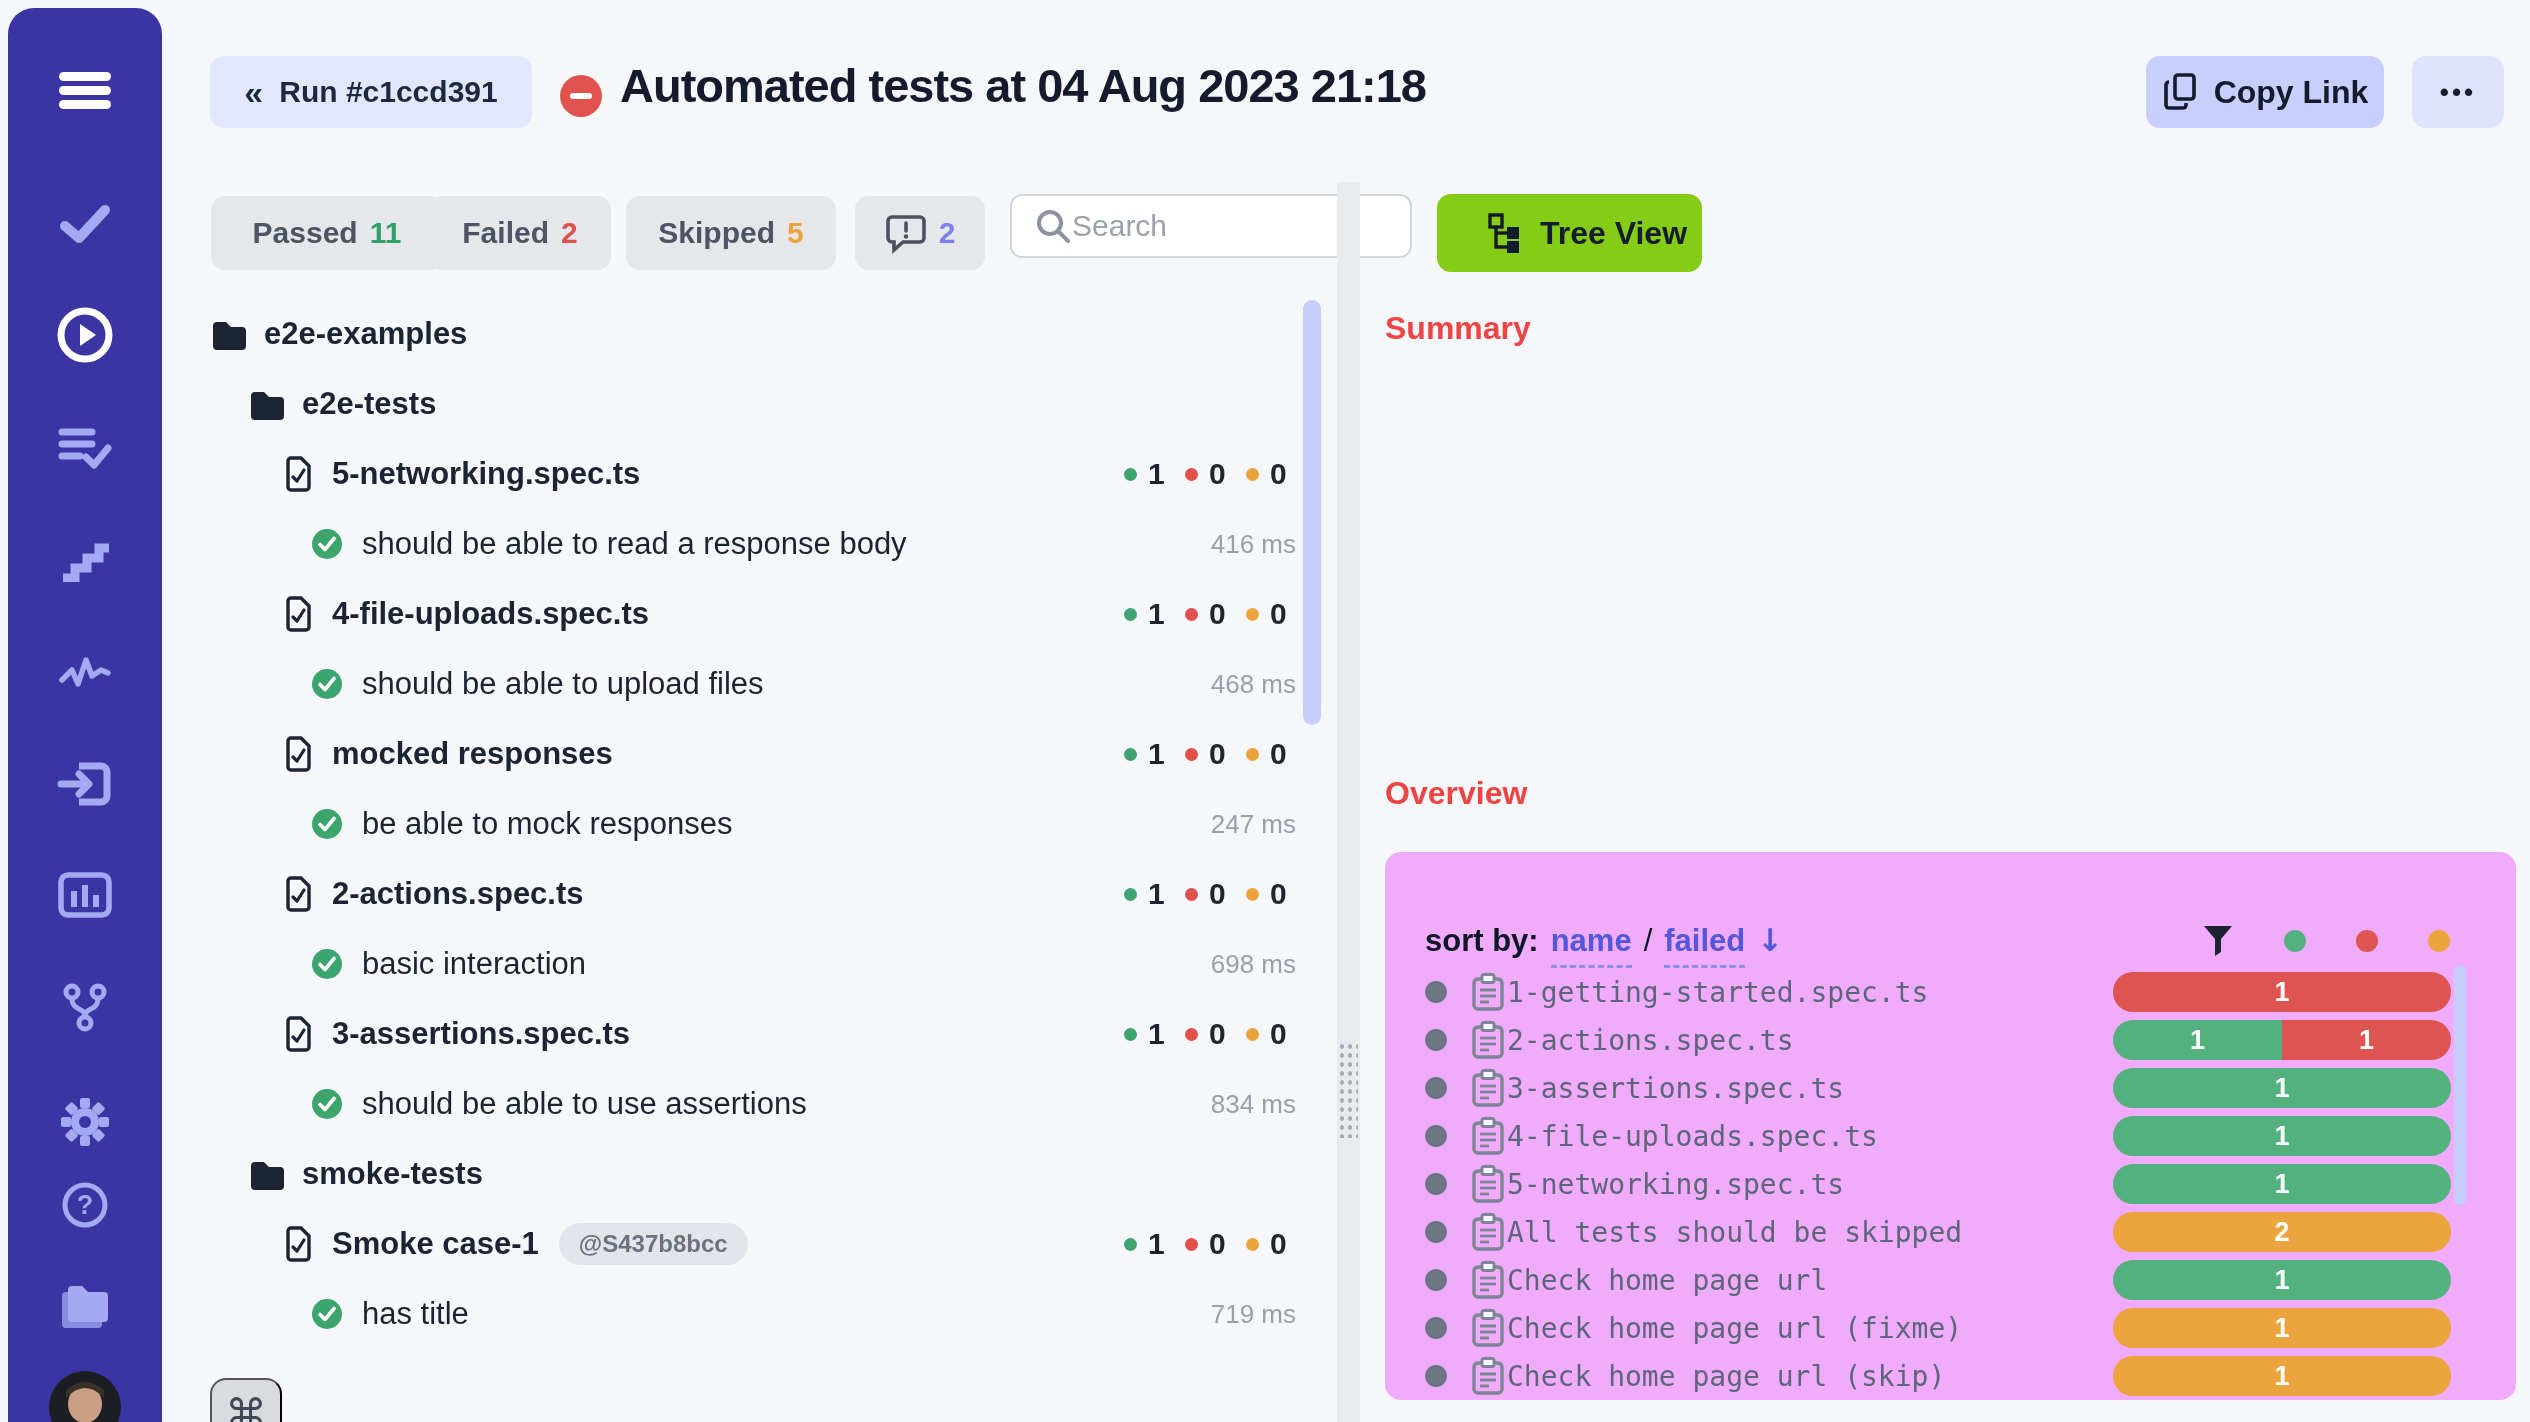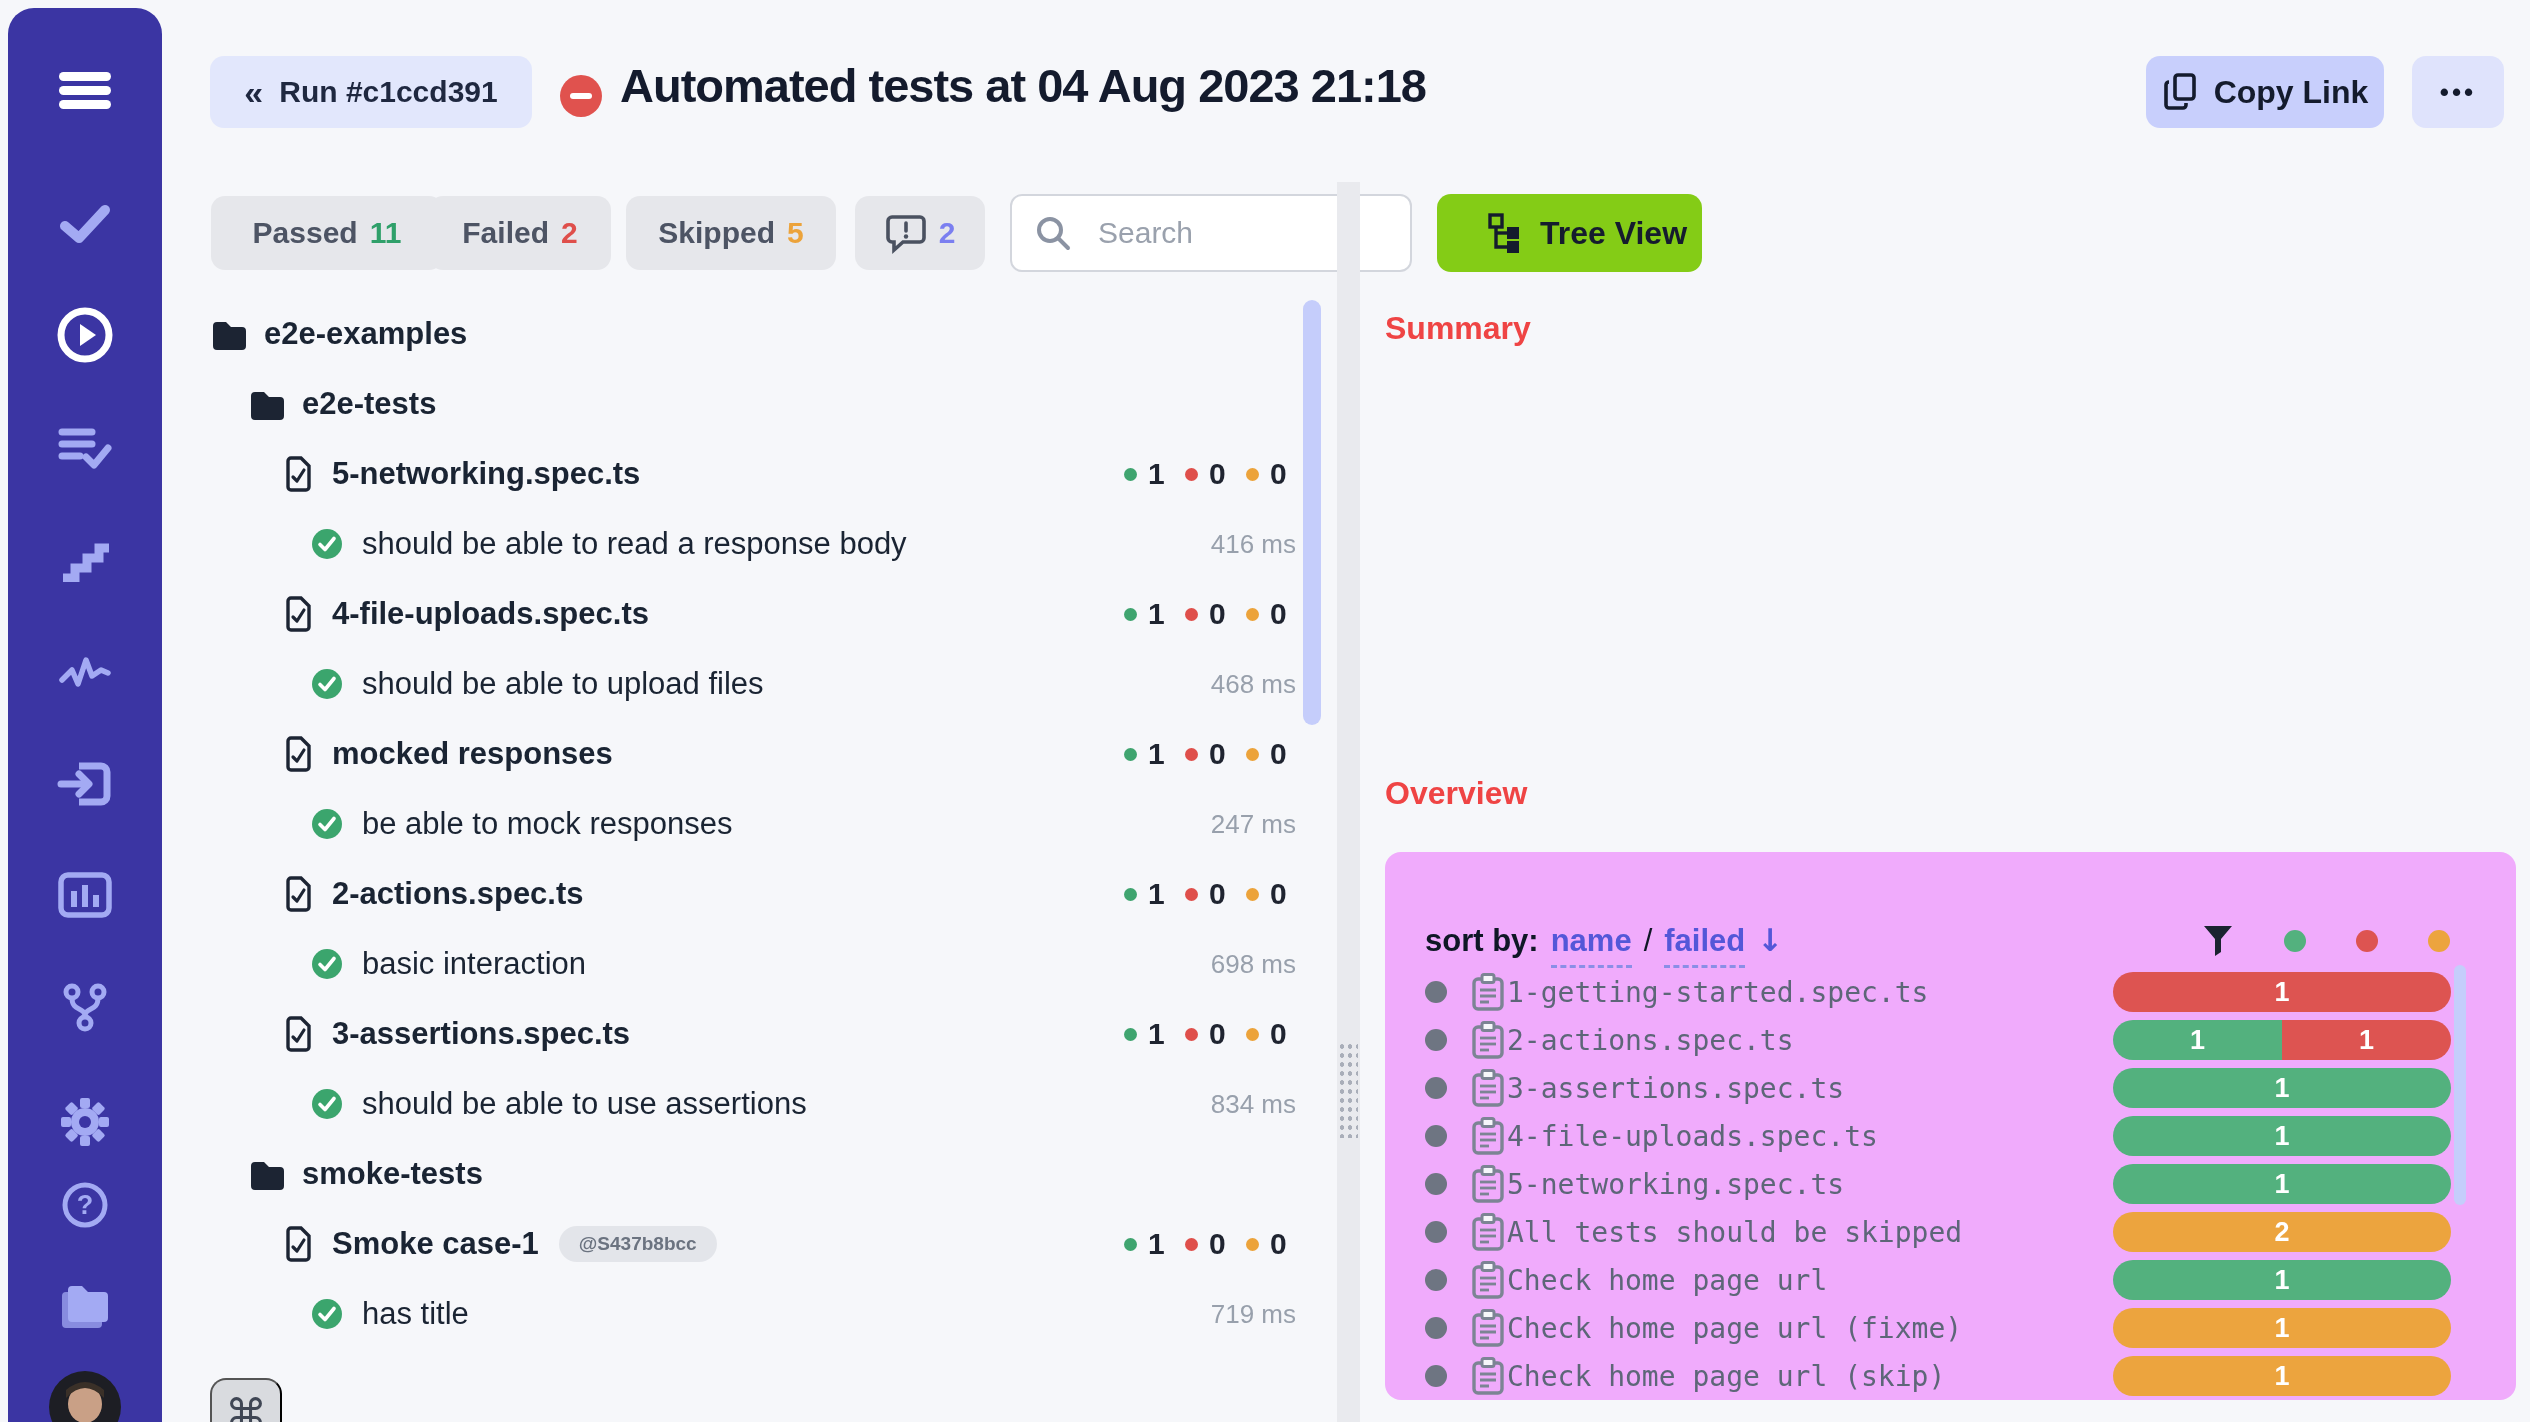--- a/index.html
+++ b/index.html
@@ -29,35 +29,35 @@
               background:#c8cffc; color:#141b2d; font-size:32px; font-weight:700; }
   .more-btn { position:absolute; left:2412px; top:56px; width:92px; height:72px;
               background:#dfe3fc; color:#141b2d; font-size:26px; font-weight:800; letter-spacing:3px; }
 
   
   .chip { position:absolute; top:196px; height:74px; background:#e6e7eb; border-radius:14px;
           display:flex; align-items:center; justify-content:center; gap:12px;
           font-size:30px; font-weight:600; color:#4d5464; cursor:pointer; }
   .chip b { font-weight:700; }
   .n-green { color:#2fa06a; } .n-red { color:#df4f4b; } .n-amber { color:#eca33b; } .n-indigo { color:#7b7ff0; }
-  .search-box { position:absolute; left:1010px; top:194px; width:402px; height:78px; background:#fff;
-          border:2px solid #d3d6dd; border-radius:12px; display:flex; align-items:center; padding:0 22px; gap:26px; }
+  .search-box { position:absolute; left:1010px; top:194px; width:402px; height:64px; background:#fff;
+          border:2px solid #d3d6dd; border-radius:12px; display:flex; align-items:center; padding:0 22px; gap:0; }
   .search-box input { border:none; outline:none; flex:1; font-size:30px; color:#3a4150;
           font-family:inherit; background:transparent; }
   .search-box input::placeholder { color:#9aa1ad; }
   .treeview-btn { position:absolute; left:1437px; top:194px; width:265px; height:78px;
           background:#84cc16; color:#151c2e; font-size:32px; font-weight:700;padding-left:34px; }
 
   
   .tree { position:absolute; left:210px; top:299px; width:1090px; }
   .trow { position:relative; height:70px; display:flex; align-items:center; cursor:pointer; }
   .ticon { display:flex; margin-right:18px; }
   .tlabel { font-size:31px; font-weight:600; color:#1a2433; white-space:nowrap; }
   .trow.test .tlabel { font-weight:500; }
-  .tbadge { margin-left:20px; background:#e3e5ea; color:#6b7380; font-size:19px; font-weight:600;
+  .tbadge { margin-left:20px; background:#e3e5ea; color:#6b7380; font-size:24px; font-weight:600;
             padding:7px 20px; border-radius:999px; }
   .tcounts { position:absolute; right:4px; display:flex; align-items:center; gap:11px;
              font-size:30px; font-weight:700; color:#1f2430; }
   .tcounts .dot { width:13px; height:13px; border-radius:50%; display:inline-block; }
   .tcounts b { min-width:26px; }
   .dot.g { background:#3fa46f; } .dot.r { background:#df4f4b; } .dot.y { background:#eca33b; }
   .ttime { position:absolute; right:4px; font-size:26px; color:#98a0ac; }
 
   .tree-scroll { position:absolute; left:1303px; top:300px; width:18px; height:425px;
              border-radius:9px; background:#c5cdfb; }

